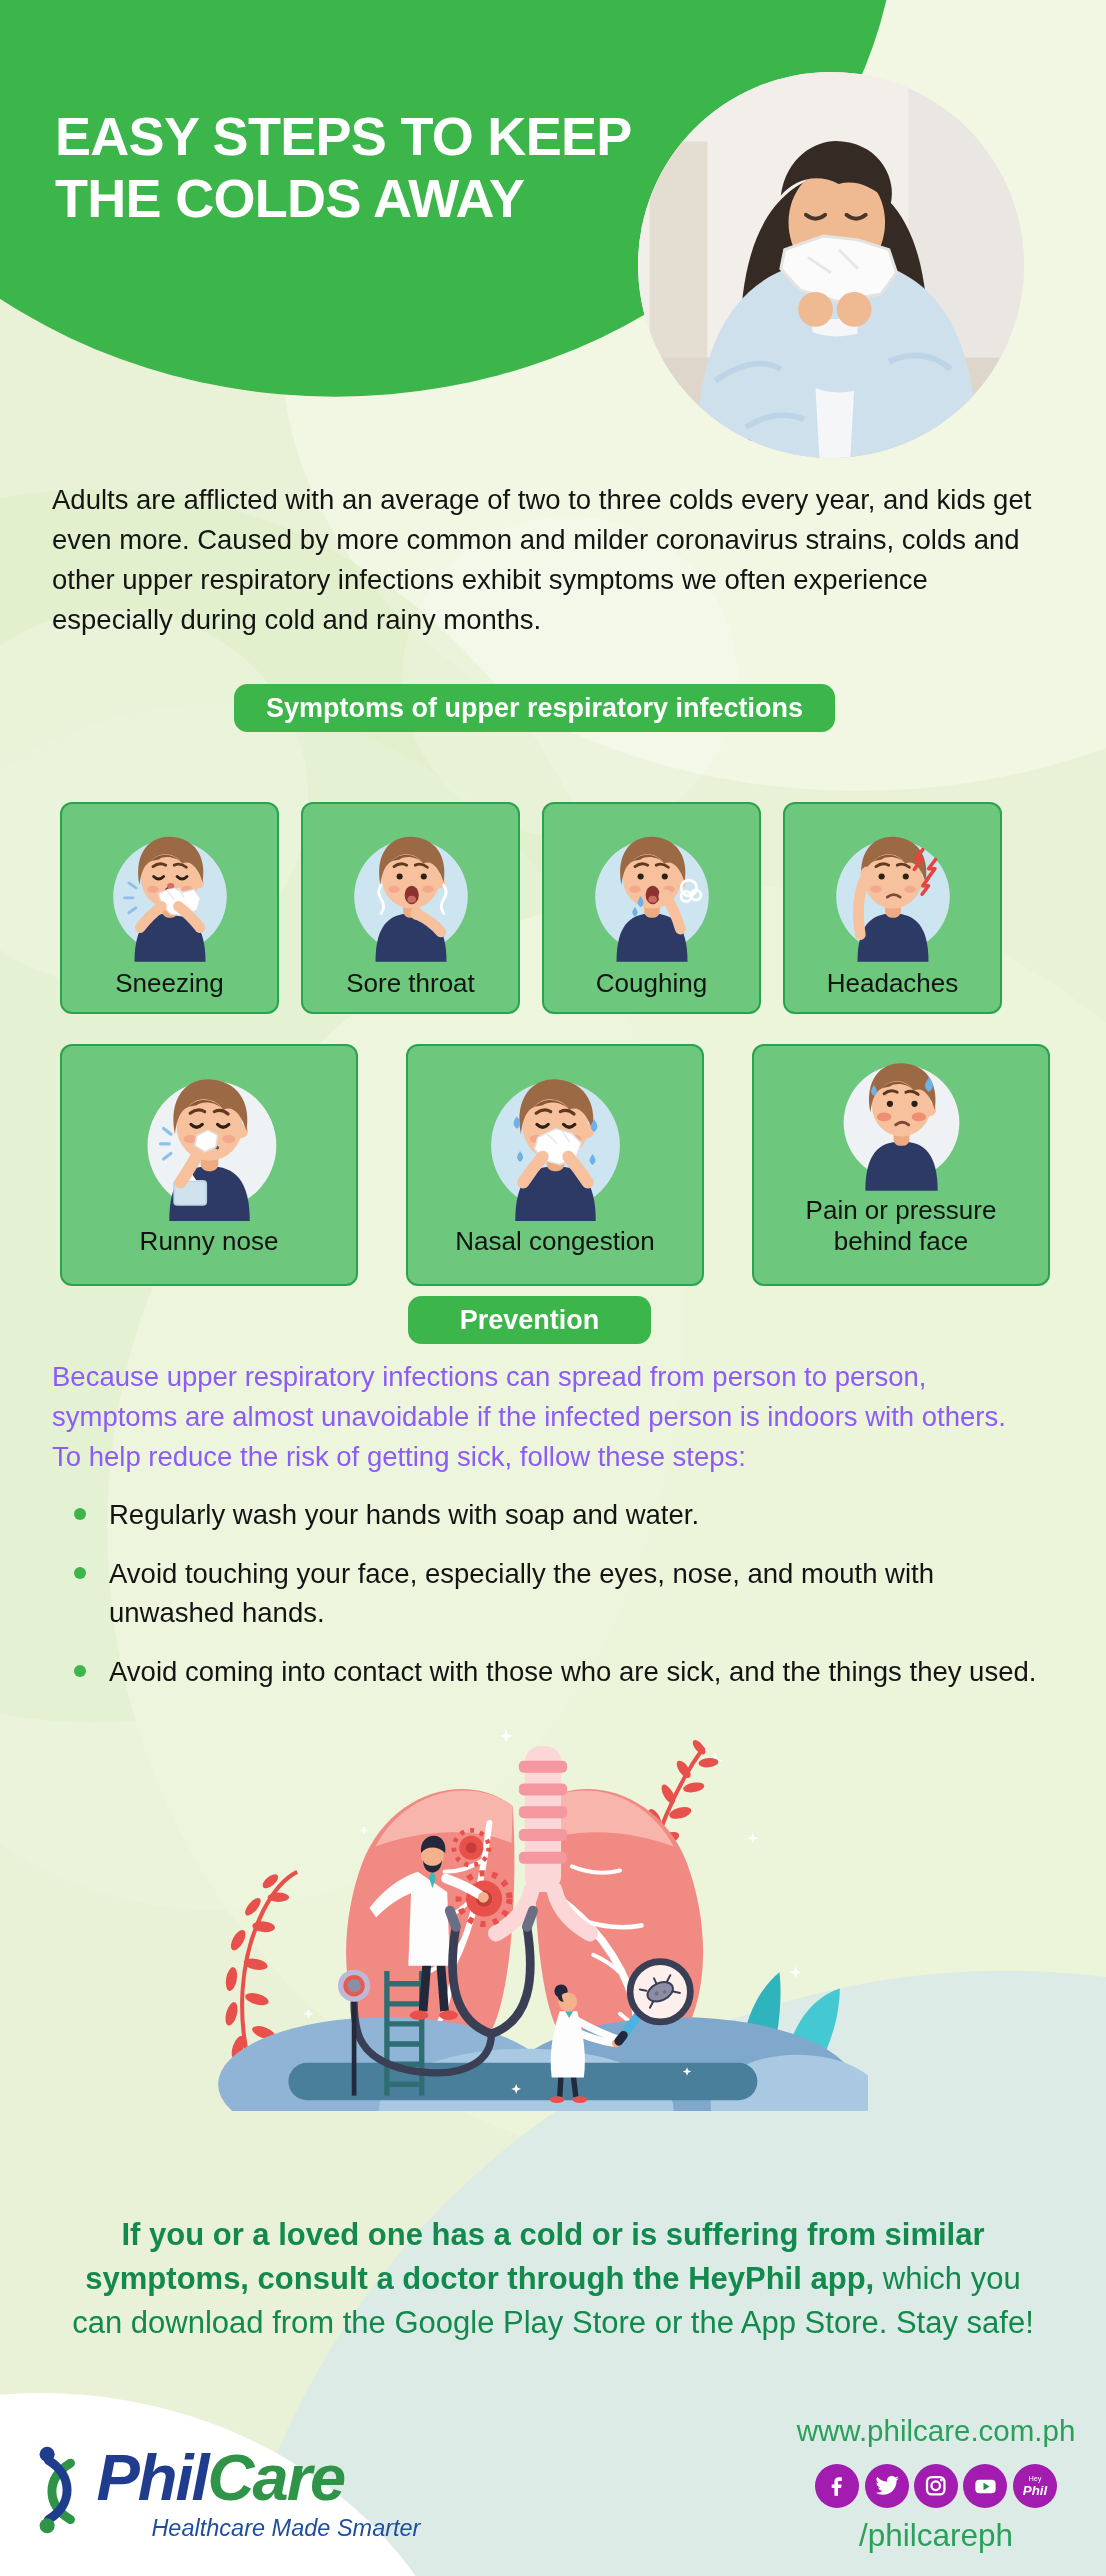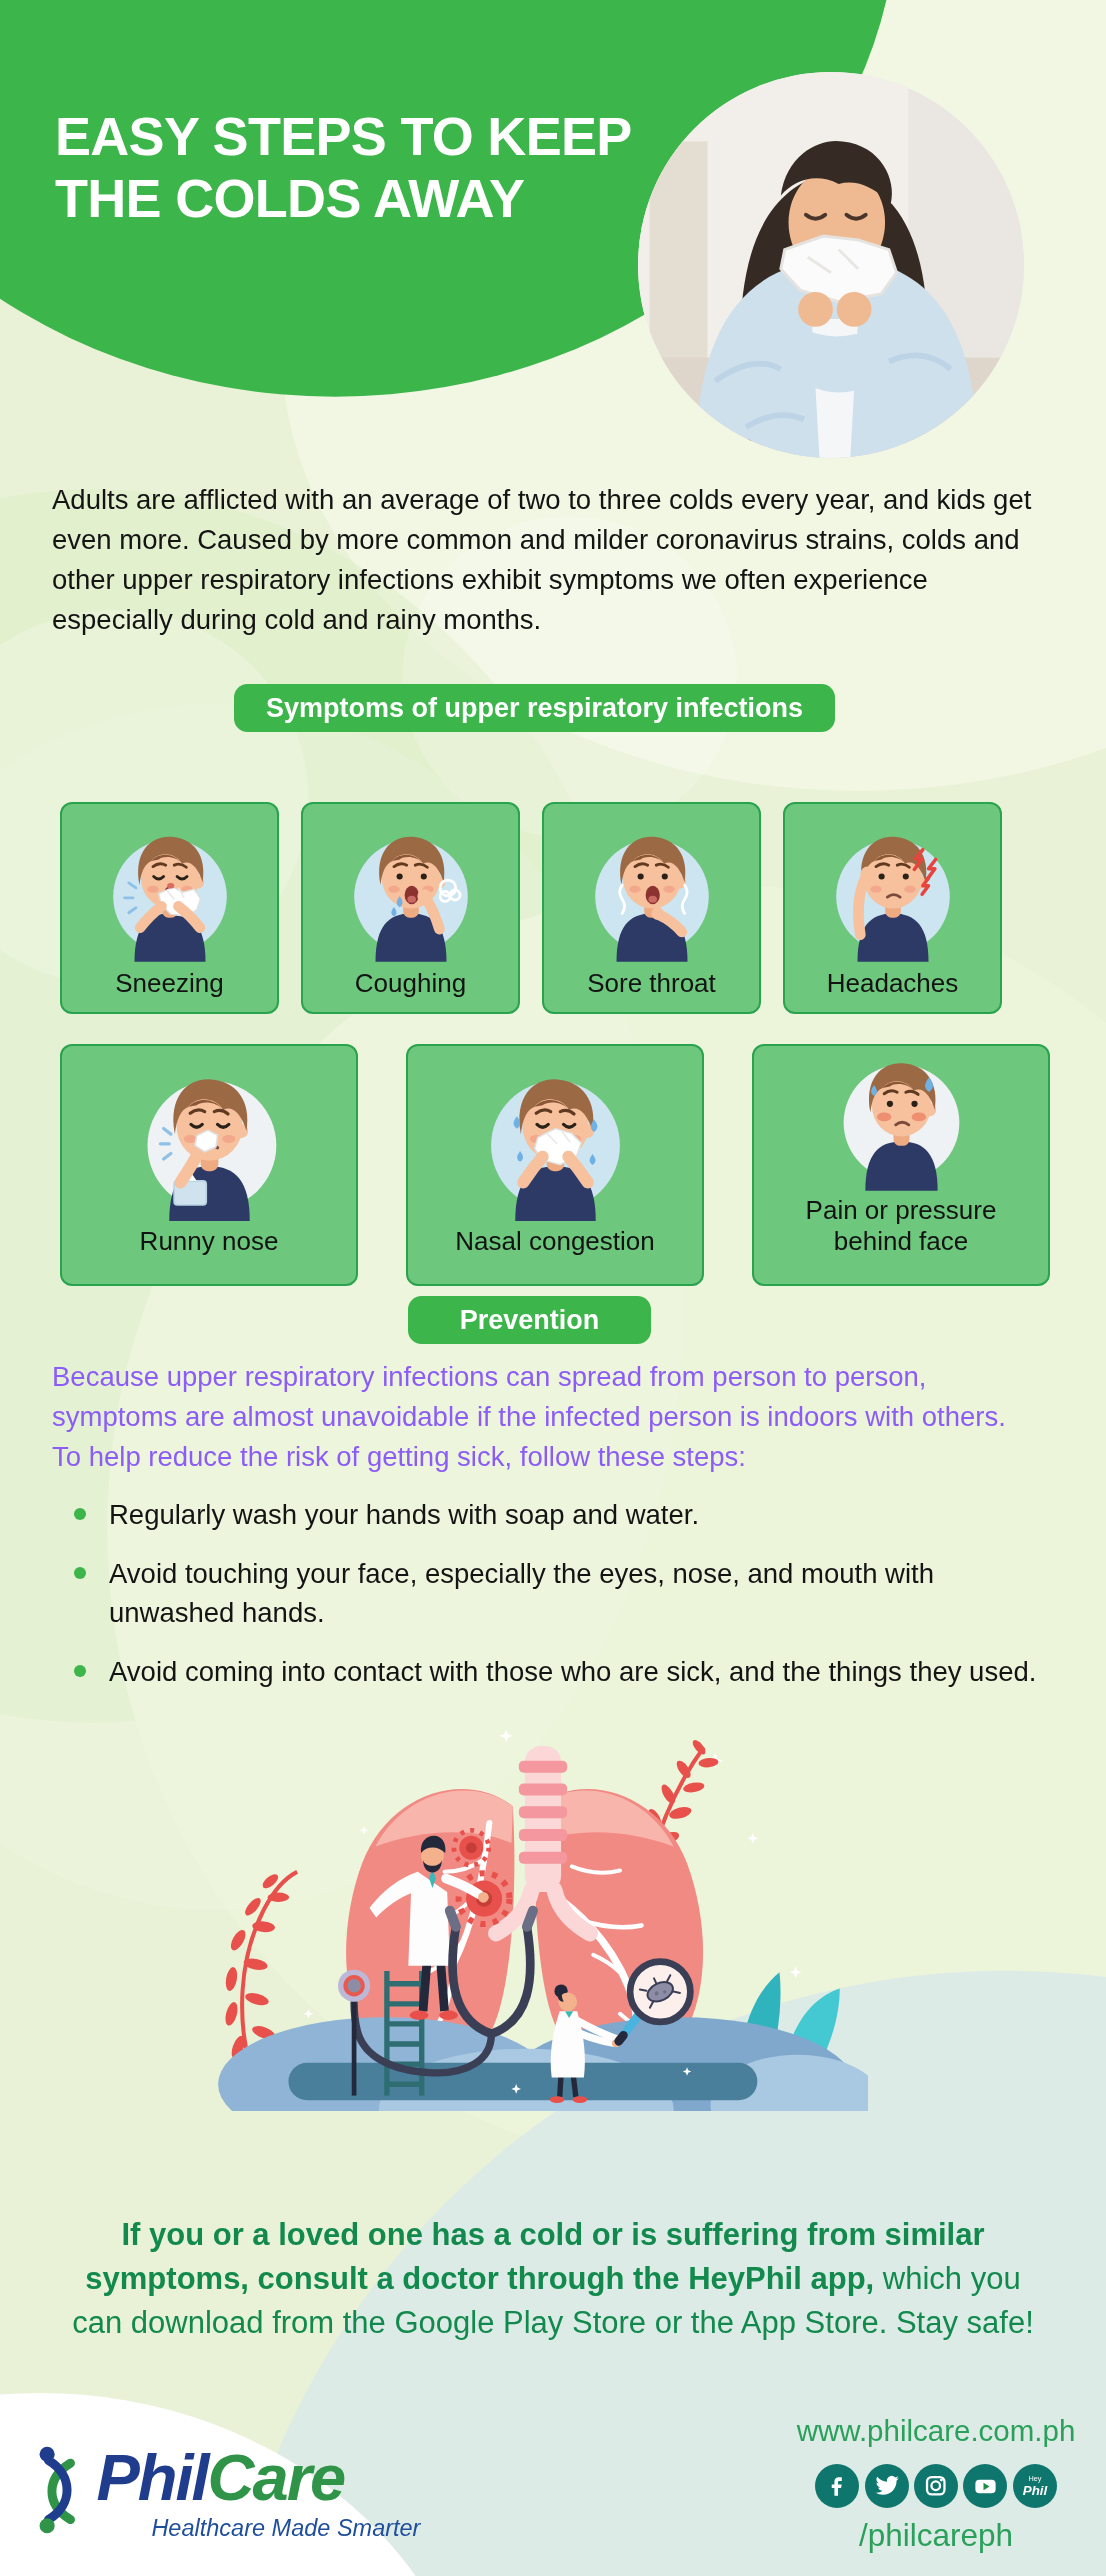--- a/index.html
+++ b/index.html
@@ -61,21 +61,21 @@
   
   .footer-logo { position:absolute; left:32px; top:2445px; z-index:5; display:flex; align-items:flex-start; }
   .brand-text { margin-left:9.4px; }
   .brand-line { font-size:65px; font-weight:bold; font-style:italic; letter-spacing:-2px; line-height:1; }
   .brand-phil { color:#1f3d8c; }
   .brand-care { color:#2f9447; }
   .tagline { margin-left:55px; margin-top:5.4px; font-size:23.5px; font-style:italic; color:#1e4e9c; }
   .footer-right { position:absolute; left:791px; top:2414px; width:290px; z-index:5; text-align:center; }
   .website { font-size:29.5px; color:#2aa05b; }
   .social-row { margin-top:16px; display:flex; justify-content:center; gap:5.4px; }
-  .social-circle { width:44px; height:44px; border-radius:50%; background:#0f766e;
+  .social-circle { width:44px; height:44px; border-radius:50%; background:#a21caf;
     display:flex; align-items:center; justify-content:center; }
   .handle { margin-top:9.4px; font-size:31.5px; color:#2aa05b; }
 </style>
 </head>
 <body>
 
 <div id="stage">
 
   <svg class="bg-svg" width="1106" height="2576" viewBox="0 0 1650 3843">
     <rect width="1650" height="3843" fill="#e9f2d6"></rect>
@@ -173,44 +173,44 @@
         <ellipse cx="101" cy="93" rx="5" ry="4" fill="#d96c5c"></ellipse>
       </svg>
       <div class="card-label">Sneezing</div>
     </div>
     <div class="card">
       <svg width="142" height="147" viewBox="0 0 200 205">
         <circle cx="100" cy="108" r="80" fill="#cde4f1"></circle>
         <use href="#boy-base"></use>
           <use href="#eyes-open"></use>
           <use href="#mouth-open"></use>
+        <path d="M58,92 q-7,10 0,20 q7,10 0,20" stroke="#ffffff" stroke-width="4" fill="none" stroke-linecap="round"></path>
+        <path d="M146,92 q7,10 0,20 q-7,10 0,20" stroke="#ffffff" stroke-width="4" fill="none" stroke-linecap="round"></path>
+        <path d="M142,158 Q128,142 110,134" stroke="#f6c19c" stroke-width="15" fill="none" stroke-linecap="round"></path>
+        <circle cx="108" cy="132" r="9" fill="#f6c19c"></circle>
+      </svg>
+      <div class="card-label">Sore throat</div>
+    </div>
+    <div class="card">
+      <svg width="142" height="147" viewBox="0 0 200 205">
+        <circle cx="100" cy="108" r="80" fill="#cde4f1"></circle>
+        <use href="#boy-base"></use>
+          <use href="#eyes-open"></use>
+          <use href="#mouth-open"></use>
         <g stroke="#ffffff" fill="none" stroke-width="4">
           <circle cx="152" cy="96" r="11"></circle>
             <circle cx="162" cy="106" r="7"></circle>
             <circle cx="148" cy="108" r="7"></circle>
         </g>
         <use href="#tear" transform="translate(84,116) scale(0.9)" fill="#6fb0e5"></use>
         <use href="#tear" transform="translate(76,130) scale(0.8)" fill="#6fb0e5"></use>
         <path d="M140,154 Q132,128 122,112" stroke="#f6c19c" stroke-width="15" fill="none" stroke-linecap="round"></path>
         <circle cx="119" cy="108" r="10" fill="#f6c19c"></circle>
       </svg>
       <div class="card-label">Coughing</div>
-    </div>
-    <div class="card">
-      <svg width="142" height="147" viewBox="0 0 200 205">
-        <circle cx="100" cy="108" r="80" fill="#cde4f1"></circle>
-        <use href="#boy-base"></use>
-          <use href="#eyes-open"></use>
-          <use href="#mouth-open"></use>
-        <path d="M58,92 q-7,10 0,20 q7,10 0,20" stroke="#ffffff" stroke-width="4" fill="none" stroke-linecap="round"></path>
-        <path d="M146,92 q7,10 0,20 q-7,10 0,20" stroke="#ffffff" stroke-width="4" fill="none" stroke-linecap="round"></path>
-        <path d="M142,158 Q128,142 110,134" stroke="#f6c19c" stroke-width="15" fill="none" stroke-linecap="round"></path>
-        <circle cx="108" cy="132" r="9" fill="#f6c19c"></circle>
-      </svg>
-      <div class="card-label">Sore throat</div>
     </div>
     <div class="card">
       <svg width="142" height="147" viewBox="0 0 200 205">
         <circle cx="100" cy="108" r="80" fill="#cde4f1"></circle>
         <use href="#boy-base"></use>
           <use href="#eyes-open"></use>
           <use href="#mouth-frown"></use>
         <path d="M54,162 Q46,112 62,80" stroke="#f6c19c" stroke-width="15" fill="none" stroke-linecap="round"></path>
         <circle cx="64" cy="76" r="10" fill="#f6c19c"></circle>
         <g stroke="#e8443d" stroke-width="5" fill="none" stroke-linecap="round" stroke-linejoin="round">

